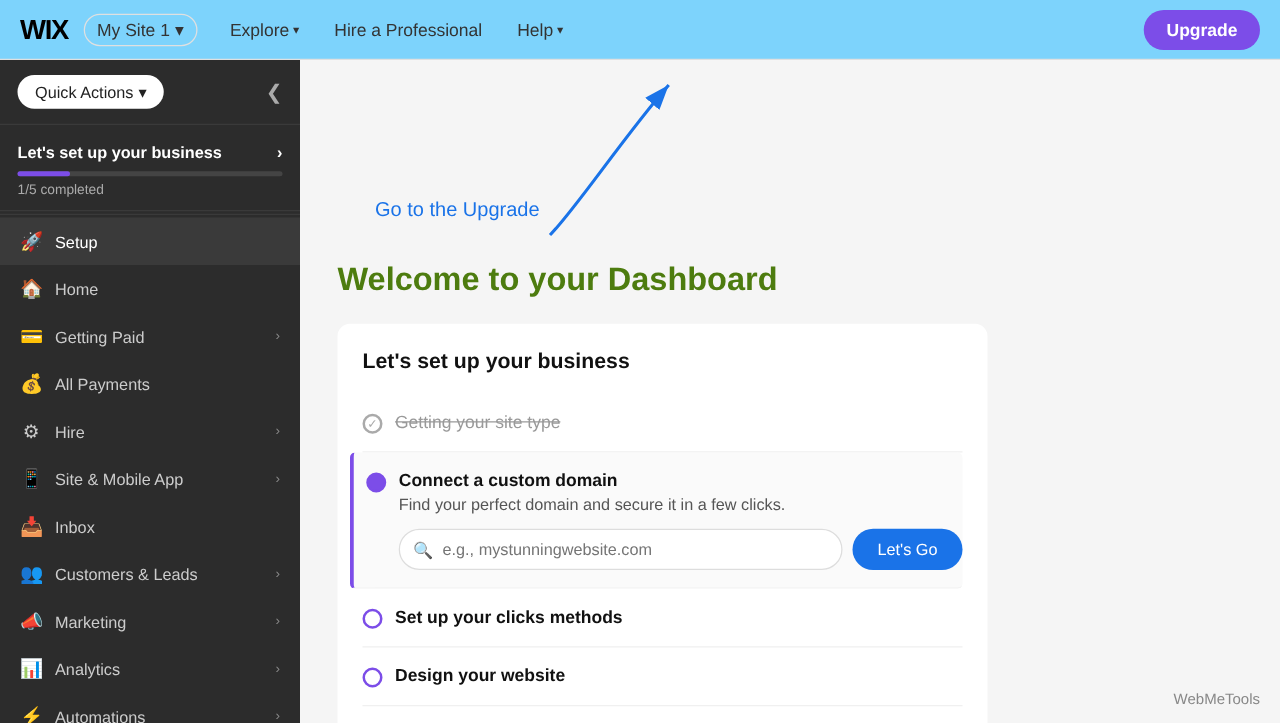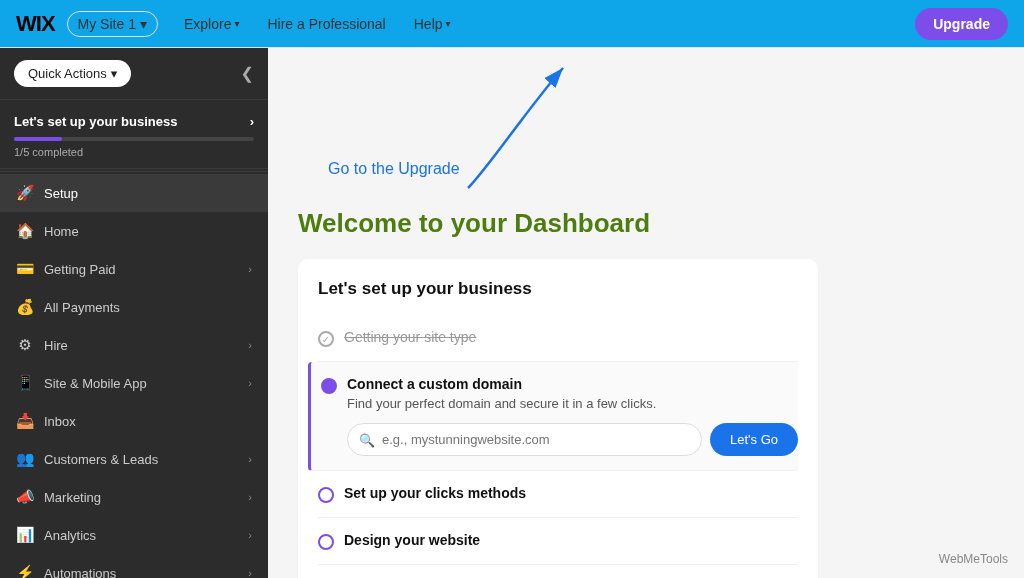--- a/index.html
+++ b/index.html
@@ -1,21 +1,21 @@
 <!DOCTYPE html>
 <html><head>
   <meta charset="utf-8">
   <style>
     * { box-sizing: border-box; margin: 0; padding: 0; }
     body { font-family: 'Helvetica Neue', Arial, sans-serif; font-size: 14px; background: #f0f0f0; overflow: hidden; }
 
     
     .top-nav {
       display: flex; align-items: center;
-      background: #0ea5e9; border-bottom: 1px solid #e0e0e0;
+      background: #7dd3fc; border-bottom: 1px solid #e0e0e0;
       height: 48px; padding: 0 16px; gap: 8px;
       position: fixed; top: 0; left: 0; right: 0; z-index: 100;
     }
     .wix-logo {
       font-weight: 900; font-size: 22px; color: #000;
       letter-spacing: -1px; margin-right: 4px;
     }
     .nav-site-name {
       display: flex; align-items: center; gap: 4px;
       font-size: 14px; font-weight: 500; color: #333;
@@ -36,21 +36,21 @@
       cursor: pointer;
     }
 
     
     .layout {
       display: flex; height: calc(100vh - 48px); margin-top: 48px;
     }
 
     
     .sidebar {
-      width: 268px; background: #2c2c2c; color: #ccc;
+      width: 240px; background: #2c2c2c; color: #ccc;
       display: flex; flex-direction: column;
       flex-shrink: 0; overflow-y: auto;
     }
     .sidebar-top {
       display: flex; align-items: center; justify-content: space-between;
       padding: 12px 14px; border-bottom: 1px solid #3a3a3a;
     }
     .quick-actions-btn {
       background: #fff; color: #222; border: none;
       border-radius: 20px; padding: 6px 14px;

